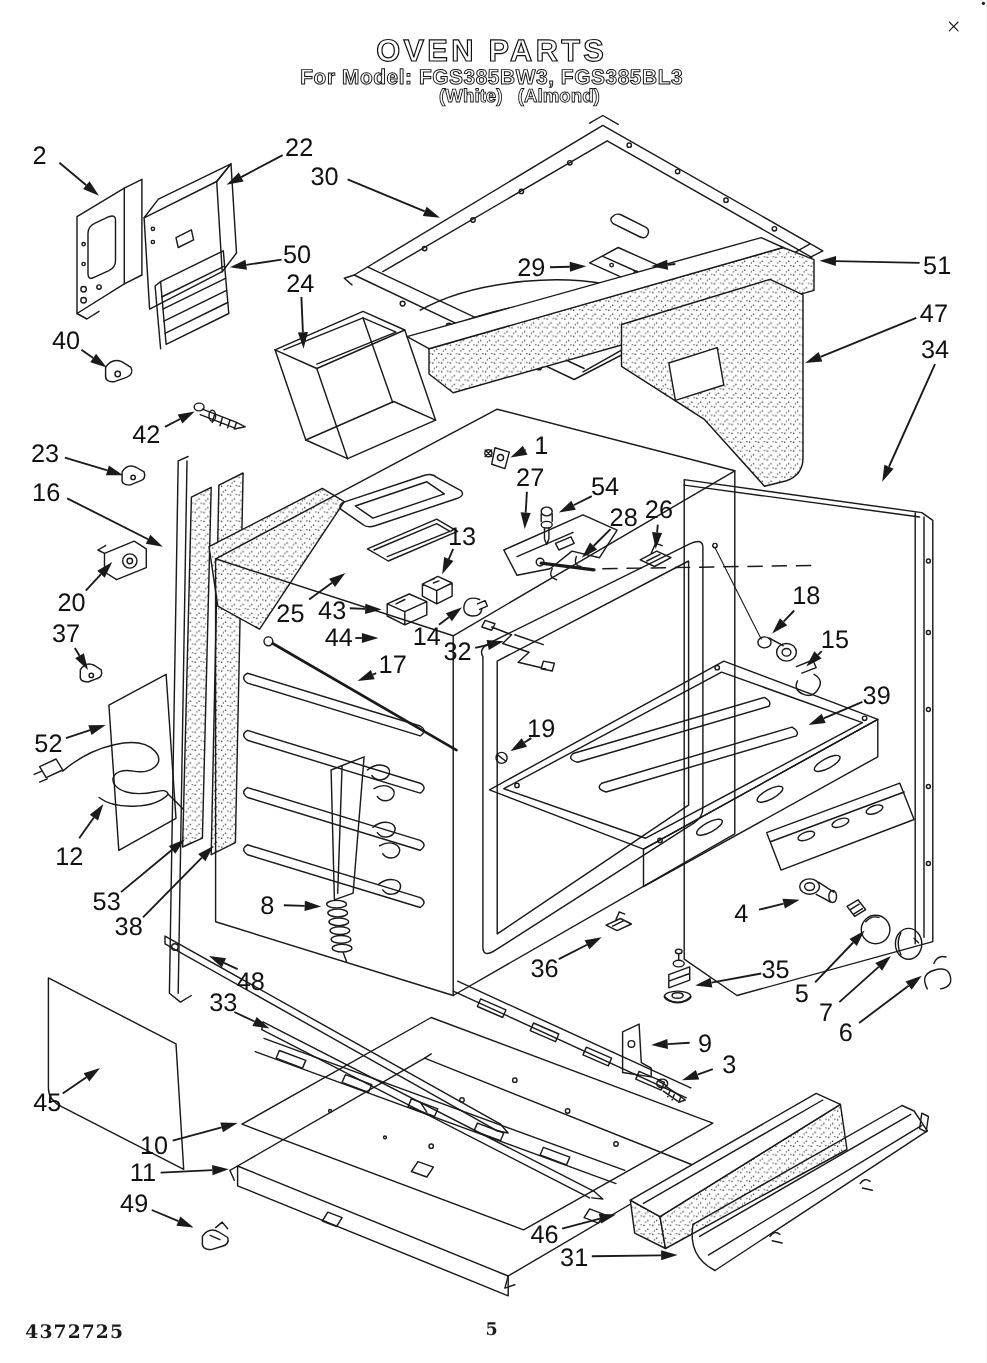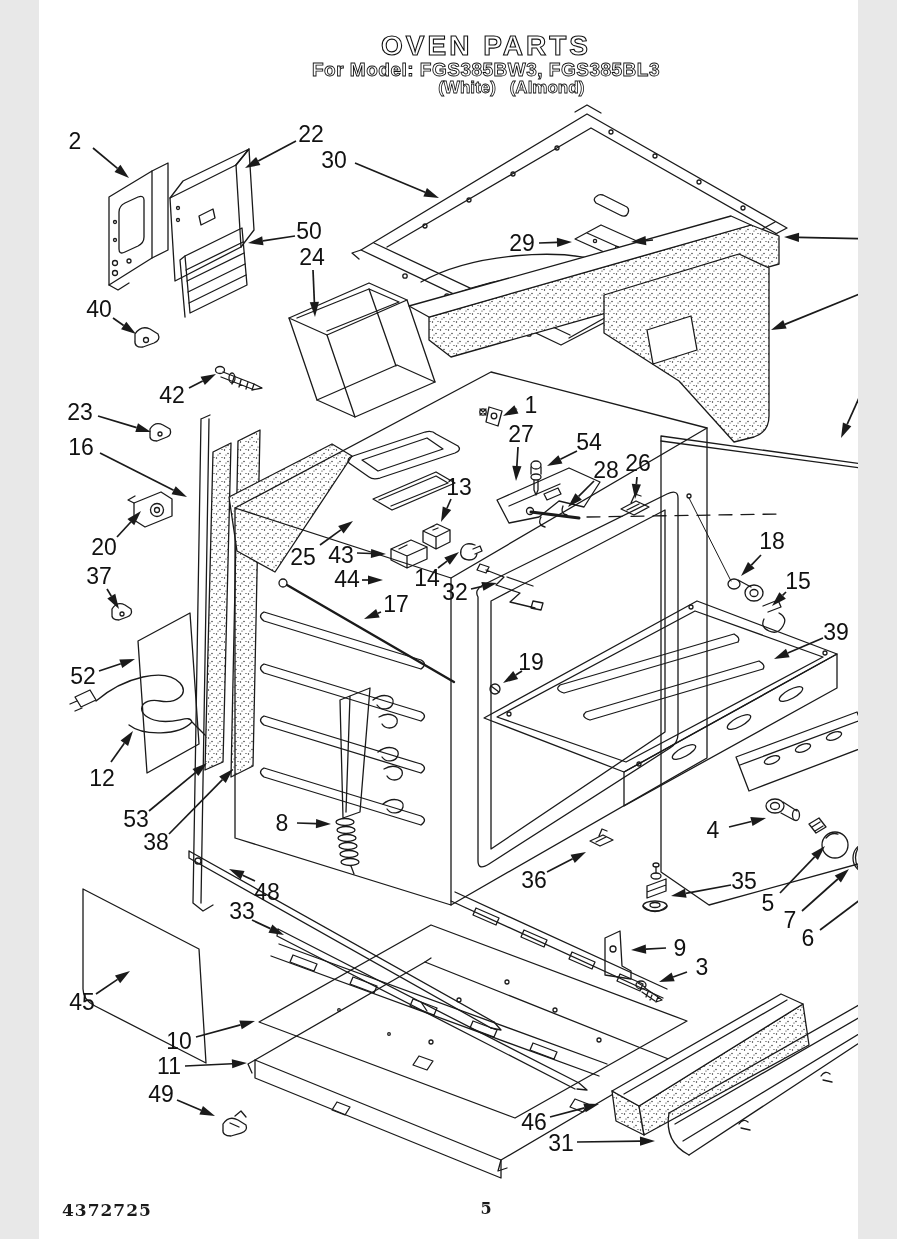--- a/index.html
+++ b/index.html
@@ -1,16 +1,16 @@
 <!DOCTYPE html>
 <html><head>
 <meta charset="utf-8">
 <style>
   html,body{margin:0;padding:0;background:#e8e8e8;}
-  #page{position:relative;width:819px;height:1239px;background:#ffffff;margin:0 auto;
+  #page{position:relative;width:897px;height:1239px;background:#ffffff;margin:0 auto;
         font-family:"Liberation Sans",sans-serif;overflow:hidden;}
   #diagram{position:absolute;left:0;top:0;}
 
   
   #art path, #art circle, #art ellipse, #art line, #art polygon{
     stroke:#1a1a1a; fill:none; stroke-width:1.3; stroke-linejoin:round; stroke-linecap:round;
   }
   #art .ins{ fill:url(#stip); }
   #art .wf{ fill:#ffffff; }
   #art .fdot{ fill:#1a1a1a; stroke:none; }

